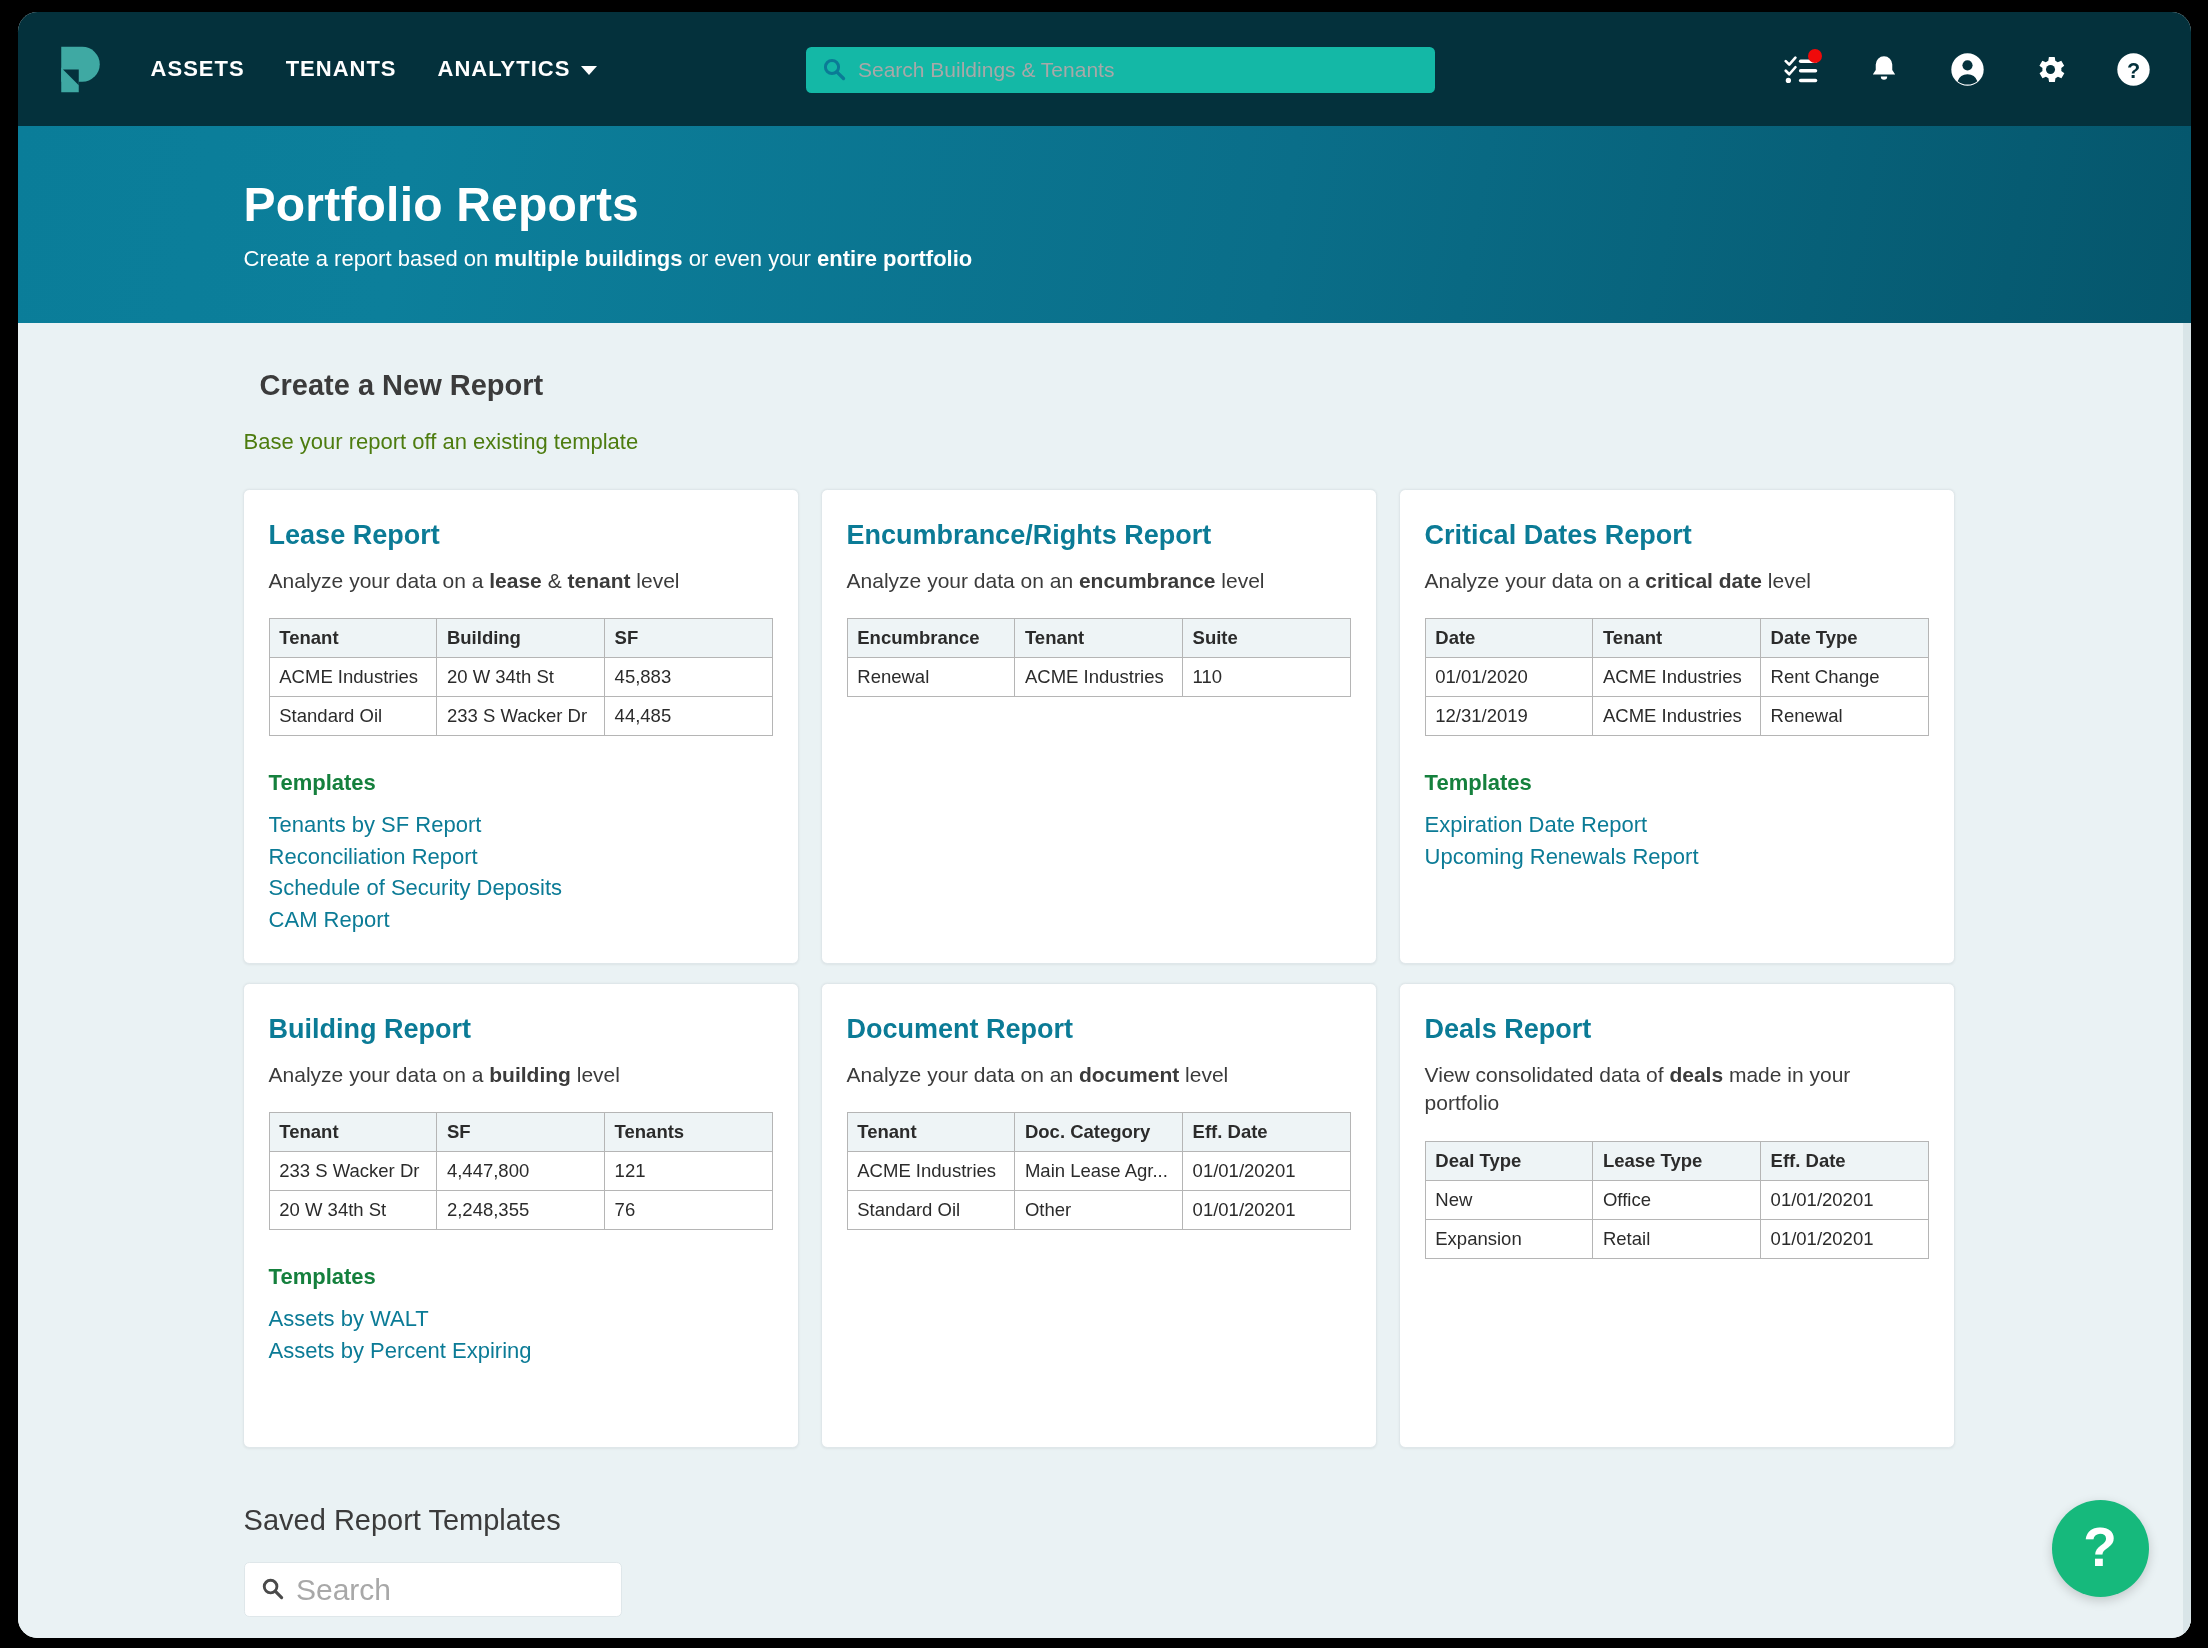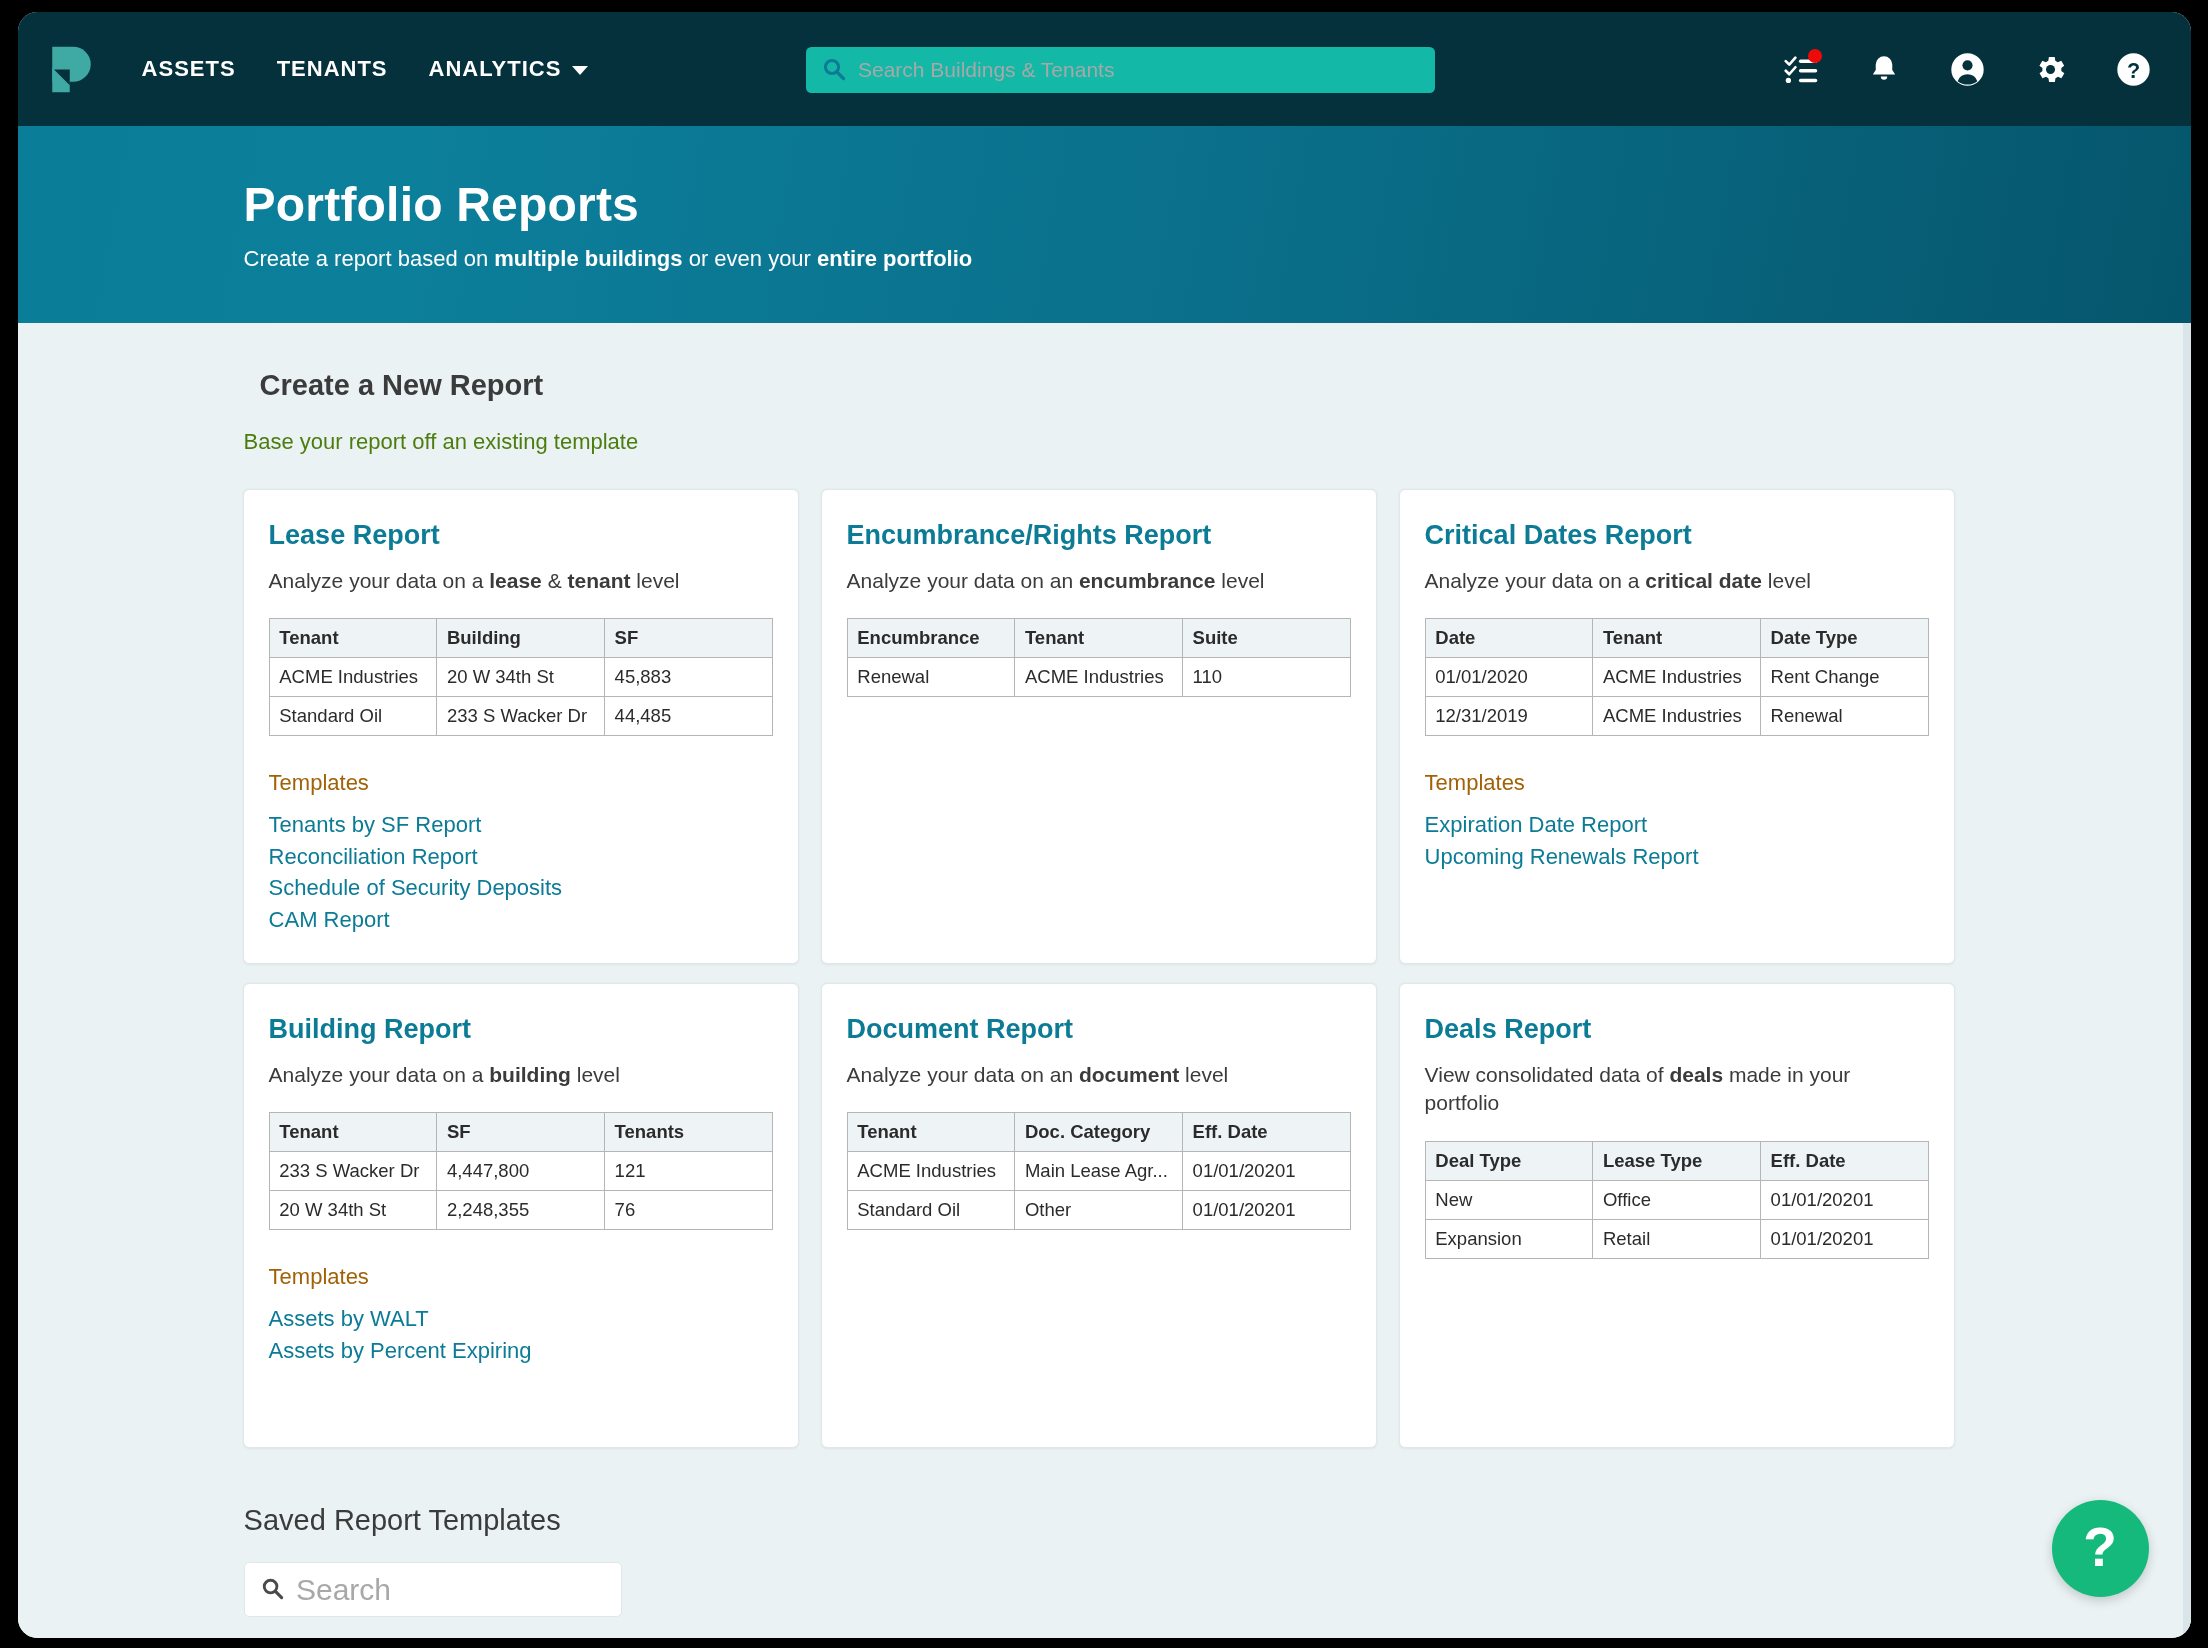--- a/index.html
+++ b/index.html
@@ -23,21 +23,21 @@
     overflow: hidden;
   }
 
   
   .topnav {
     position: relative;
     height: 114px;
     background: #04313c;
     display: flex;
     align-items: center;
-    padding: 0 0 0 29px;
+    padding: 0 0 0 38px;
   }
 
   .logo {
     width: 49px;
     height: 53px;
     position: relative;
     flex: 0 0 auto;
     margin-right: 46px;
   }
   .logo svg { display: block; }
@@ -217,22 +217,22 @@
     font-size: 18.5px;
     color: #2b2b2b;
     padding: 8px 9.7px;
     white-space: nowrap;
     overflow: hidden;
     text-overflow: ellipsis;
   }
 
   .templates-head {
     font-size: 22px;
-    font-weight: normal;
-    color: #a16207;
+    font-weight: bold;
+    color: #15803d;
     margin: 34px 0 12.4px 0;
   }
   .template-link {
     color: #0b7b96;
     font-size: 22px;
     line-height: 1.45;
     cursor: pointer;
     display: block;
   }
 

